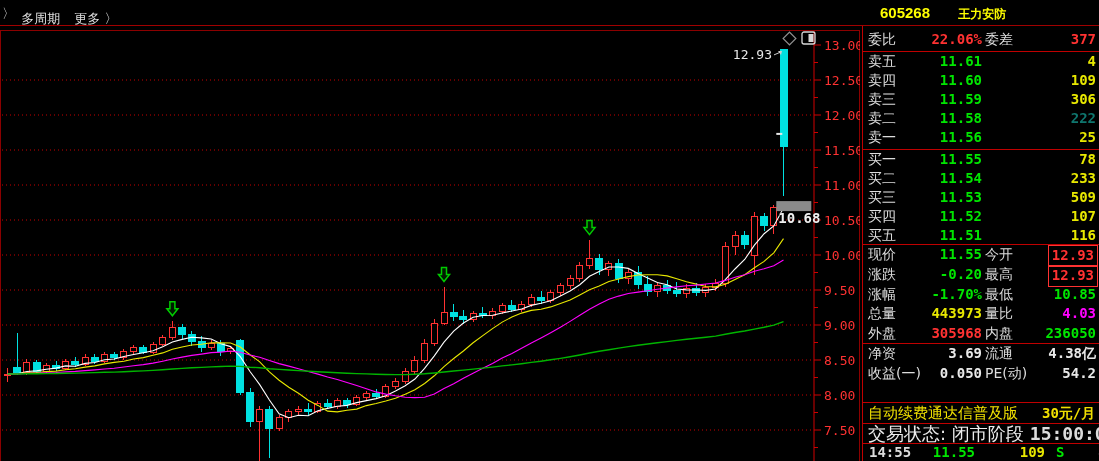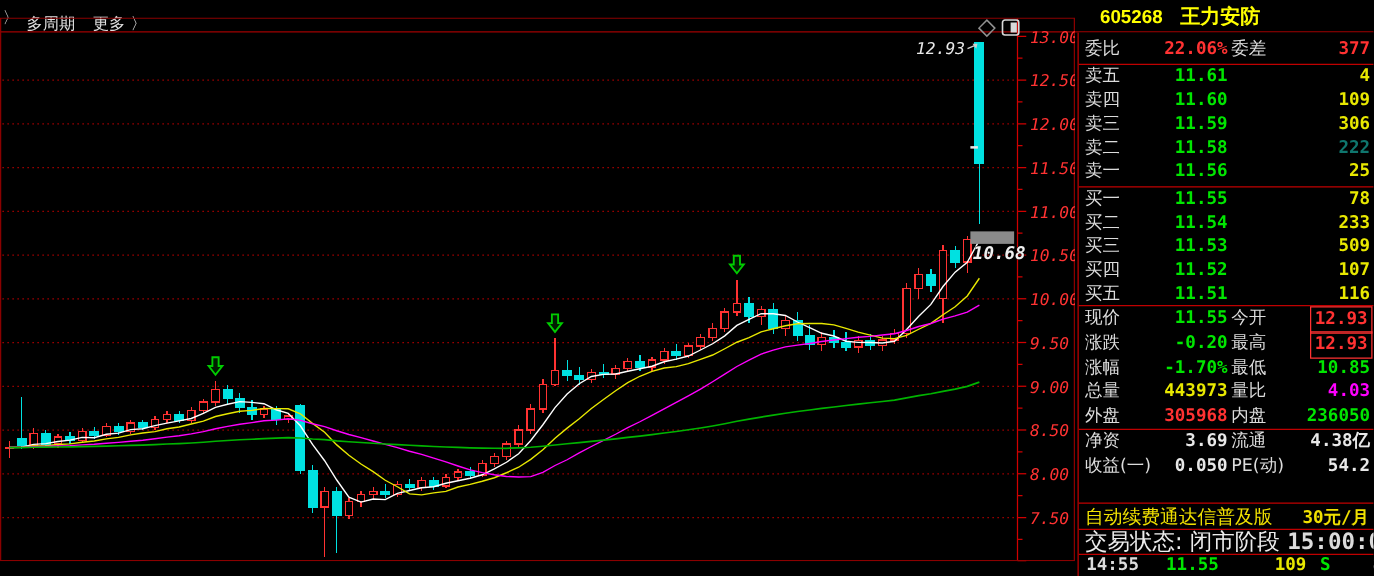--- a/index.html
+++ b/index.html
@@ -8,24 +8,24 @@
   .num{font-family:"DejaVu Sans Mono","Liberation Mono",monospace;font-weight:bold;}
   
   #topbar{position:absolute;left:0;top:0;width:1099px;height:25px;background:#000;}
   #topbar-left{position:absolute;left:2px;top:5px;color:#e0e0e0;font-size:13px;white-space:nowrap;}
   #topbar-left .frag{display:inline-block;width:9px;overflow:hidden;margin-right:6px;color:#cfcfcf;}
   #toolbar{position:absolute;left:543px;top:2px;display:flex;gap:5px;}
   .tbtn{border:1px solid #c42222;color:#ececec;background:#000;font-size:13px;
         padding:1px 7px 2px 7px;line-height:16px;white-space:nowrap;cursor:default;}
   #title{position:absolute;left:880px;top:3px;white-space:nowrap;}
   #title .code{color:#ffff00;font-size:15px;font-weight:bold;font-family:Liberation Sans, sans-serif;}
-  #title .name{color:#ffff00;font-size:16px;font-weight:bold;margin-left:9px;}
+  #title .name{color:#ffff00;font-size:12px;font-weight:bold;margin-left:23px;}
   #topline{position:absolute;left:0;top:25px;width:1099px;height:1px;background:#a00000;}
   
-  #chart{position:absolute;left:0;top:14px;width:860px;height:327px;font-style:italic;}
+  #chart{position:absolute;left:0;top:30px;width:860px;height:327px;}
   
   #panel{position:absolute;left:862px;top:26px;width:237px;height:435px;background:#000;
          border-left:1px solid #c00000;box-sizing:border-box;color:#dcdcdc;}
   .sect{position:relative;border-bottom:1px solid #c00000;box-sizing:border-box;}
   .prow{position:relative;font-size:14px;text-align:center;}
   .prow .lbl{position:absolute;left:5px;color:#dcdcdc;}
   .prow .lbl2{position:absolute;left:122px;color:#dcdcdc;}
   .prow .v1{position:absolute;right:117px;font-family:"DejaVu Sans Mono",monospace;font-weight:bold;}
   .prow .v2{position:absolute;right:3px;font-family:"DejaVu Sans Mono",monospace;font-weight:bold;}
   .boxed{border:1px solid #ff3232;padding:0 3px;right:1px !important;}

